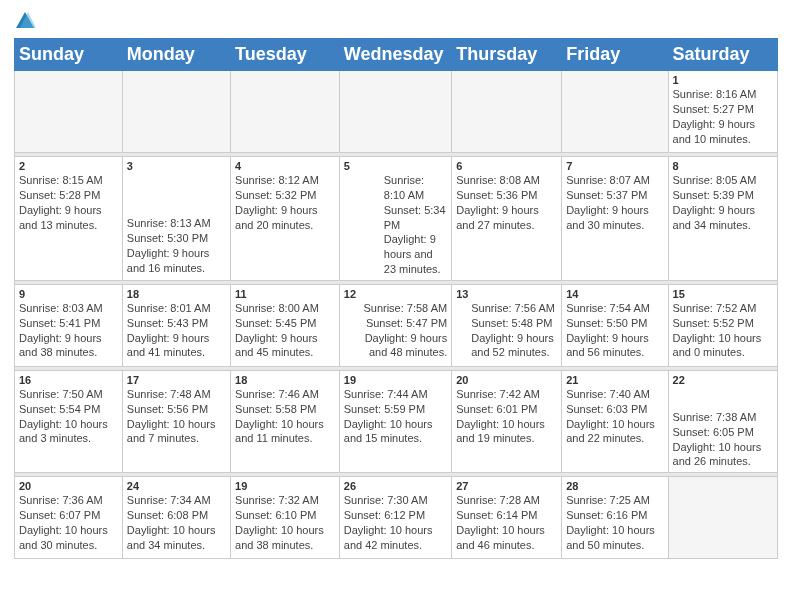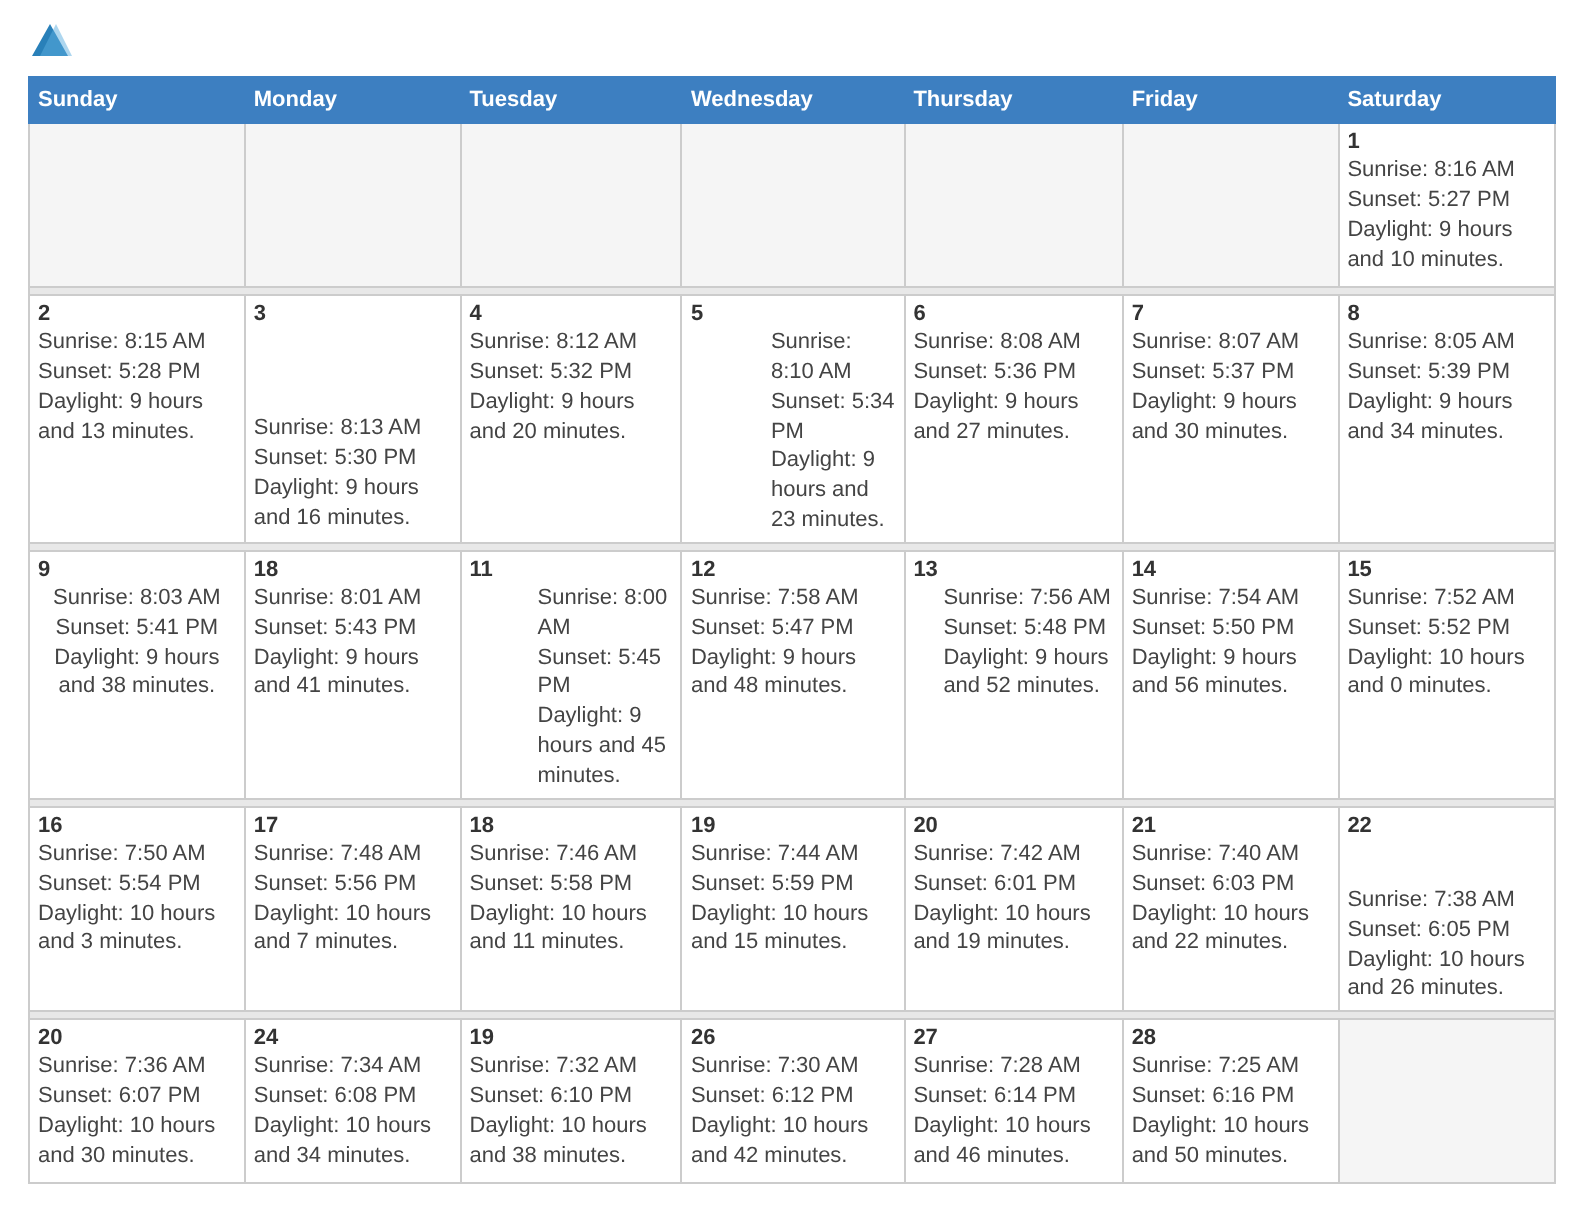--- a/index.html
+++ b/index.html
@@ -60,21 +60,21 @@
       color: #555;
     }
     .calendar {
       width: 100%;
       border-collapse: collapse;
       border: 1px solid #ccc;
     }
     .calendar th {
       background: #3d7fc1;
       color: #fff;
-      font-size: 11px;
+      font-size: 18px;
       font-weight: bold;
       padding: 5px 4px;
       text-align: left;
       border: 1px solid #3d7fc1;
     }
     .calendar td {
       border: 1px solid #ccc;
       vertical-align: top;
       padding: 3px 4px;
       font-size: 9.5px;
@@ -197,39 +197,39 @@
 Sunset: 5:39 PM
 Daylight: 9 hours and 34 minutes.</div>
           </td>
         </tr>
         <tr class="row-spacer">
           <td colspan="7" style="padding: 0px; height: 4px; background: rgb(232, 232, 232); border: none;"></td>
         </tr>
         <tr>
           <td>
             <span class="day-num">9</span>
-            <div class="day-info" style="white-space: pre-line; text-align: center;">Sunrise: 8:03 AM
+            <div class="day-info" style="white-space: pre-line;">Sunrise: 8:03 AM
 Sunset: 5:41 PM
 Daylight: 9 hours and 38 minutes.</div>
           </td>
           <td>
             <span class="day-num">18</span>
             <div class="day-info" style="white-space: pre-line;">Sunrise: 8:01 AM
 Sunset: 5:43 PM
 Daylight: 9 hours and 41 minutes.</div>
           </td>
           <td>
             <span class="day-num">11</span>
-            <div class="day-info" style="white-space: pre-line; margin-left: 34px;">Sunrise: 8:00 AM
+            <div class="day-info" style="white-space: pre-line;">Sunrise: 8:00 AM
 Sunset: 5:45 PM
 Daylight: 9 hours and 45 minutes.</div>
           </td>
           <td>
             <span class="day-num">12</span>
-            <div class="day-info" style="white-space: pre-line;">Sunrise: 7:58 AM
+            <div class="day-info" style="white-space: pre-line; text-align: right;">Sunrise: 7:58 AM
 Sunset: 5:47 PM
 Daylight: 9 hours and 48 minutes.</div>
           </td>
           <td>
             <span class="day-num">13</span>
             <div class="day-info" style="white-space: pre-line; margin-left: 15px;">Sunrise: 7:56 AM
 Sunset: 5:48 PM
 Daylight: 9 hours and 52 minutes.</div>
           </td>
           <td>

